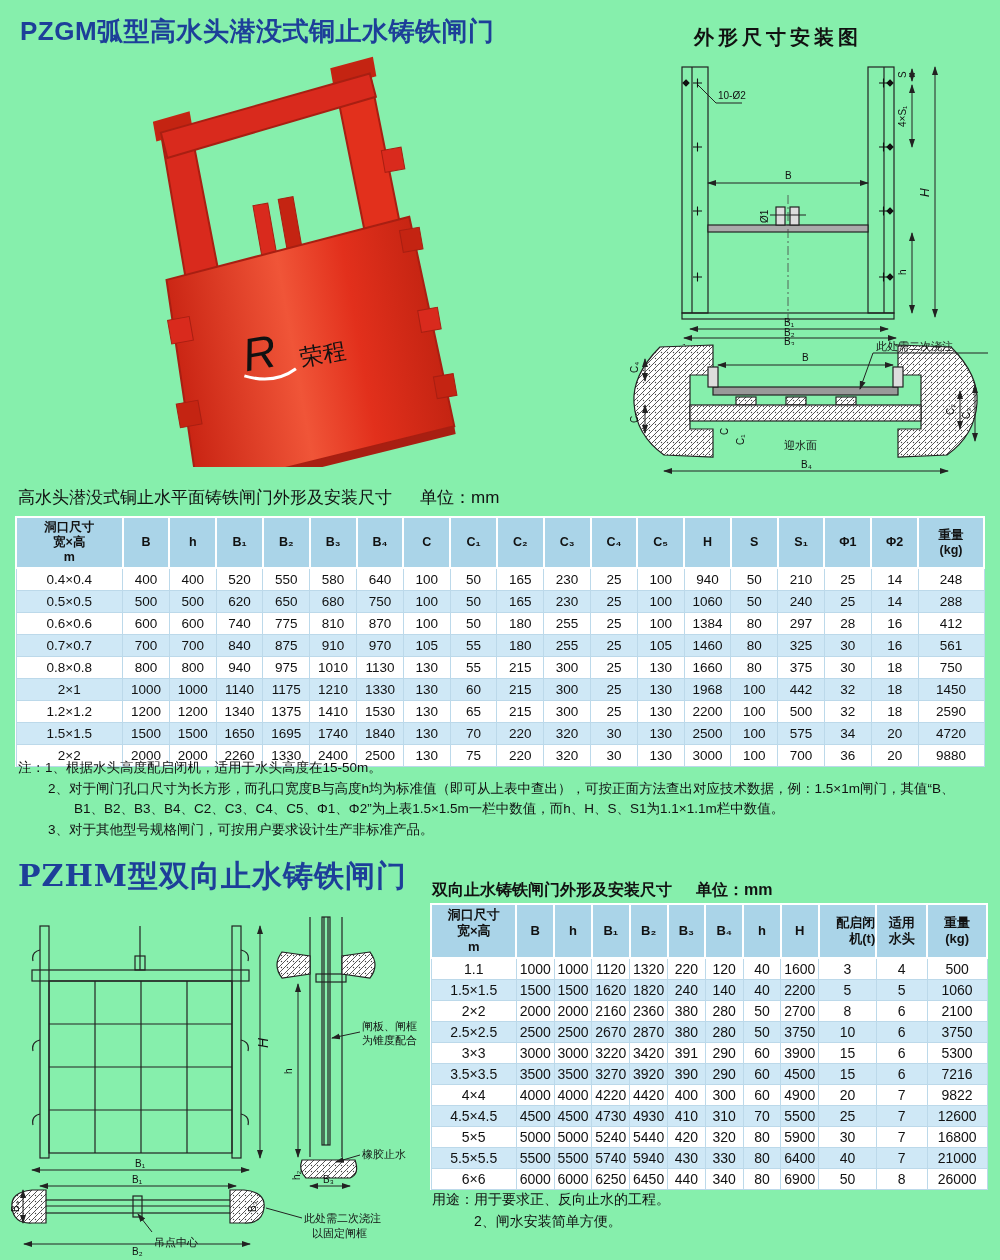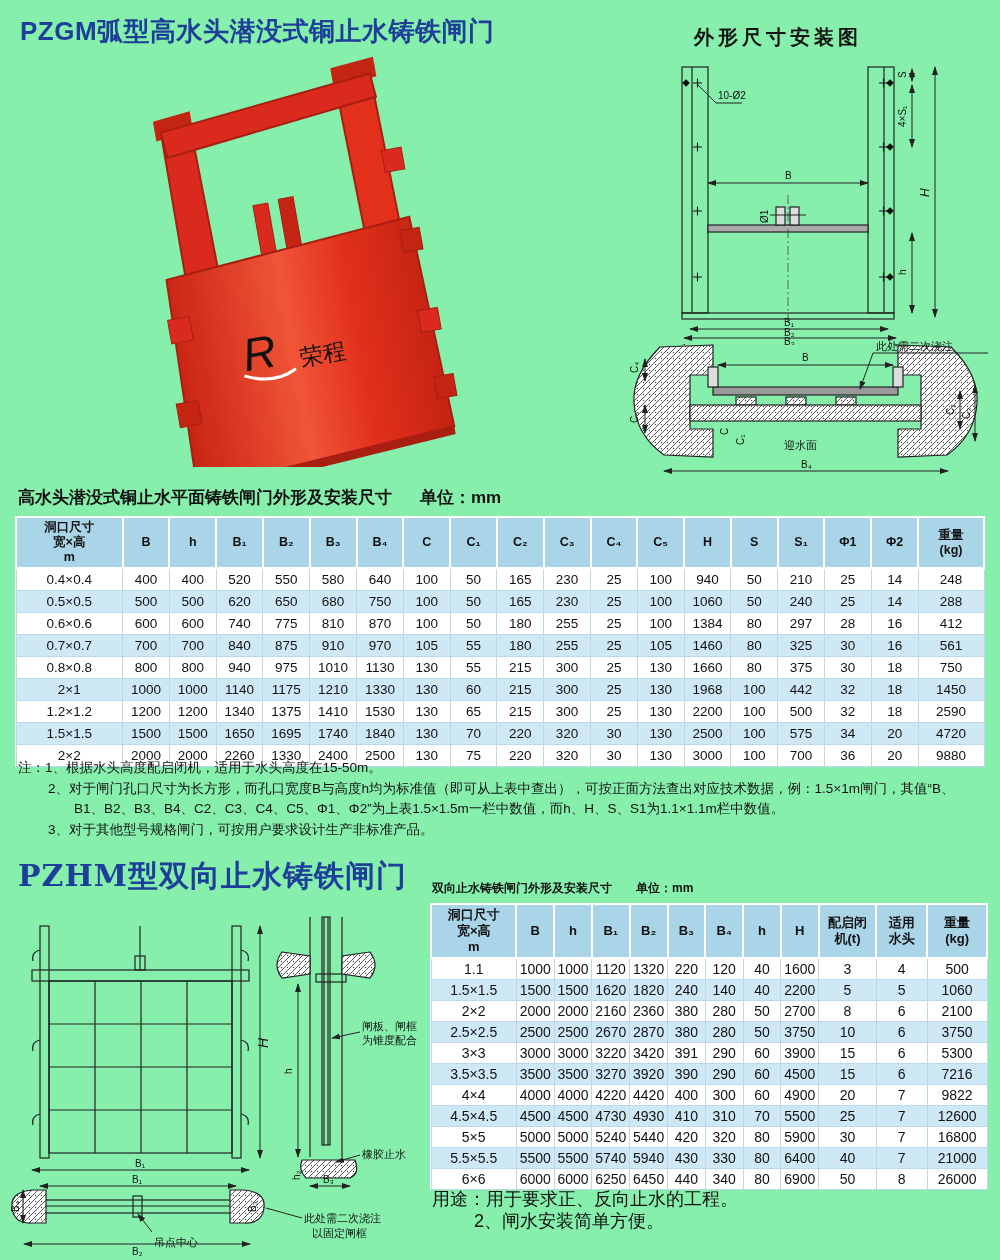--- a/index.html
+++ b/index.html
@@ -3,54 +3,54 @@
 <meta charset="utf-8">
 <style>
   html,body{margin:0;padding:0;background:#888;}
   #page{position:relative;width:1000px;height:1260px;background:#86efac;overflow:hidden;
         font-family:"Liberation Sans","DejaVu Sans",sans-serif;color:#111;}
   .abs{position:absolute;}
 
   
   #title1{left:20px;top:14px;font-size:26px;font-weight:bold;color:#1d3f99;letter-spacing:0.5px;}
   #drawing1-title{left:674px;top:24px;font-size:20px;color:#111;font-weight:700;letter-spacing:4px;margin-left:20px;}
-  #table1-caption{left:18px;top:486px;font-size:17px;font-weight:bold;}
+  #table1-caption{left:18px;top:486px;font-size:17px;font-weight:normal;}
   #table1-caption .unit{margin-left:28px;}
   #title2{left:18px;top:856px;font-size:30px;font-weight:bold;color:#1d3f99;
           font-family:"DejaVu Serif","Liberation Serif",serif;letter-spacing:1px;}
-  #table2-caption{left:432px;top:880px;font-size:12px;font-weight:bold;}
+  #table2-caption{left:432px;top:880px;font-size:16px;font-weight:bold;}
   #table2-caption .unit{margin-left:24px;}
 
   
   table{border-collapse:collapse;table-layout:fixed;background:#fff;}
   th{background:#aad4e8;border:2px solid #ffffff;font-weight:bold;white-space:pre-line;
      text-align:center;vertical-align:middle;padding:2px 0;}
   td{border:1px solid #bcd9ea;text-align:center;vertical-align:middle;padding:1px 0;}
   tbody tr:nth-child(even){background:#cfe8f6;}
   #table1-wrap{left:15px;top:516px;width:970px;}
   #table1{width:970px;font-size:13px;border:1px solid #9cc8e0;}
   #table1 td{font-size:13.5px;height:19px;}
   #table1 th{font-size:12.5px;line-height:15px;}
   #table1 th:first-child{width:10.8%;}
   #table1 th:last-child{width:6.6%;}
   #table2-wrap{left:430px;top:903px;width:558px;}
   #table2{width:558px;border:1px solid #9cc8e0;}
   #table2 td{font-size:14px;height:18px;}
   #table2 th{font-size:13px;line-height:16px;}
   #table2 th:first-child{width:15%;}
-  #table2 th:nth-child(10){width:10%;}
+  #table2 th:nth-child(10){width:10%;text-align:right;}
   #table2 th:nth-child(11){width:8.8%;}
   #table2 th:last-child{width:10.4%;}
 
   
   #notes1{left:18px;top:758px;font-size:13.5px;line-height:20.5px;color:#111;}
   #notes1 .n1{padding-left:0;}
   #notes1 .n2{padding-left:30px;}
   #notes1 .n3{padding-left:56px;}
-  #notes2{left:432px;top:1188px;font-size:18px;line-height:22px;color:#111;}
+  #notes2{left:432px;top:1188px;font-size:14px;line-height:22px;color:#111;}
   #notes2 .n2{padding-left:42px;}
 
   
   svg text{font-family:"Liberation Sans","DejaVu Sans",sans-serif;fill:#111;}
   .dimtxt{font-size:10px;}
   .cntxt{font-size:11px;}
 </style>
 </head>
 <body>
 

